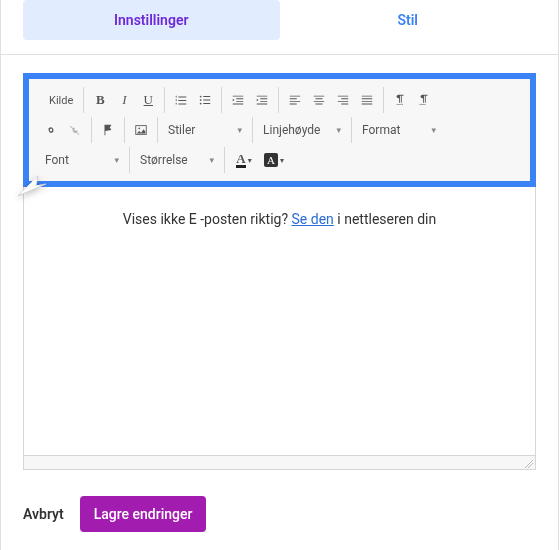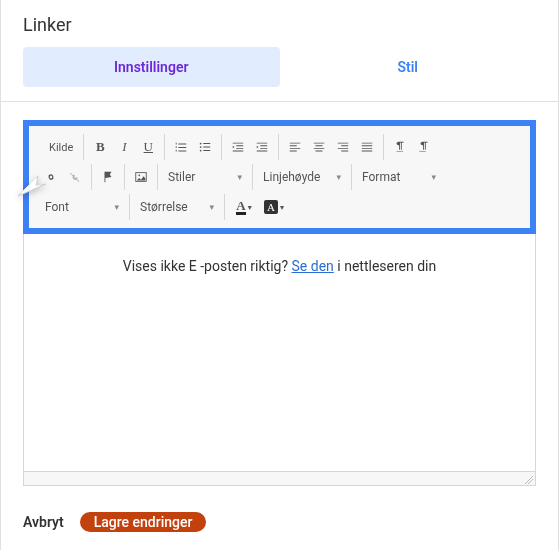--- a/index.html
+++ b/index.html
@@ -151,47 +151,46 @@
     gap: 16px;
     padding: 18px 22px;
   }
   .btn-cancel {
     font-size: 14px;
     font-weight: 600;
     color: #333;
     cursor: pointer;
   }
   .btn-save {
-    background: #c2410c;
+    background: #a21caf;
     color: #fff;
     font-size: 14px;
     font-weight: 500;
-    padding: 2px 14px;
-    border-radius: 13px;
+    padding: 10px 14px;
+    border-radius: 4px;
     cursor: pointer;
   }
   .cursor-arrow {
     position: absolute;
     left: 12px;
     top: 166px;
     width: 36px;
     height: 36px;
     pointer-events: none;
     filter: drop-shadow(0 2px 3px rgba(0,0,0,0.25));
   }
   .bold { font-weight: 700; font-family: Georgia, serif; }
   .italic { font-style: italic; font-family: Georgia, serif; }
   .underline { text-decoration: underline; font-family: Georgia, serif; }
   .dim { opacity: .45; }
 </style>
 </head>
 <body>
 
 <div class="panel">
-  <div class="header">Linker</div>
 
   <div class="tabs">
     <div class="tab active">Innstillinger</div>
     <div class="tab inactive">Stil</div>
   </div>
 
   <div class="divider"></div>
 
   <div class="editor-wrap">
     <div class="toolbar">

